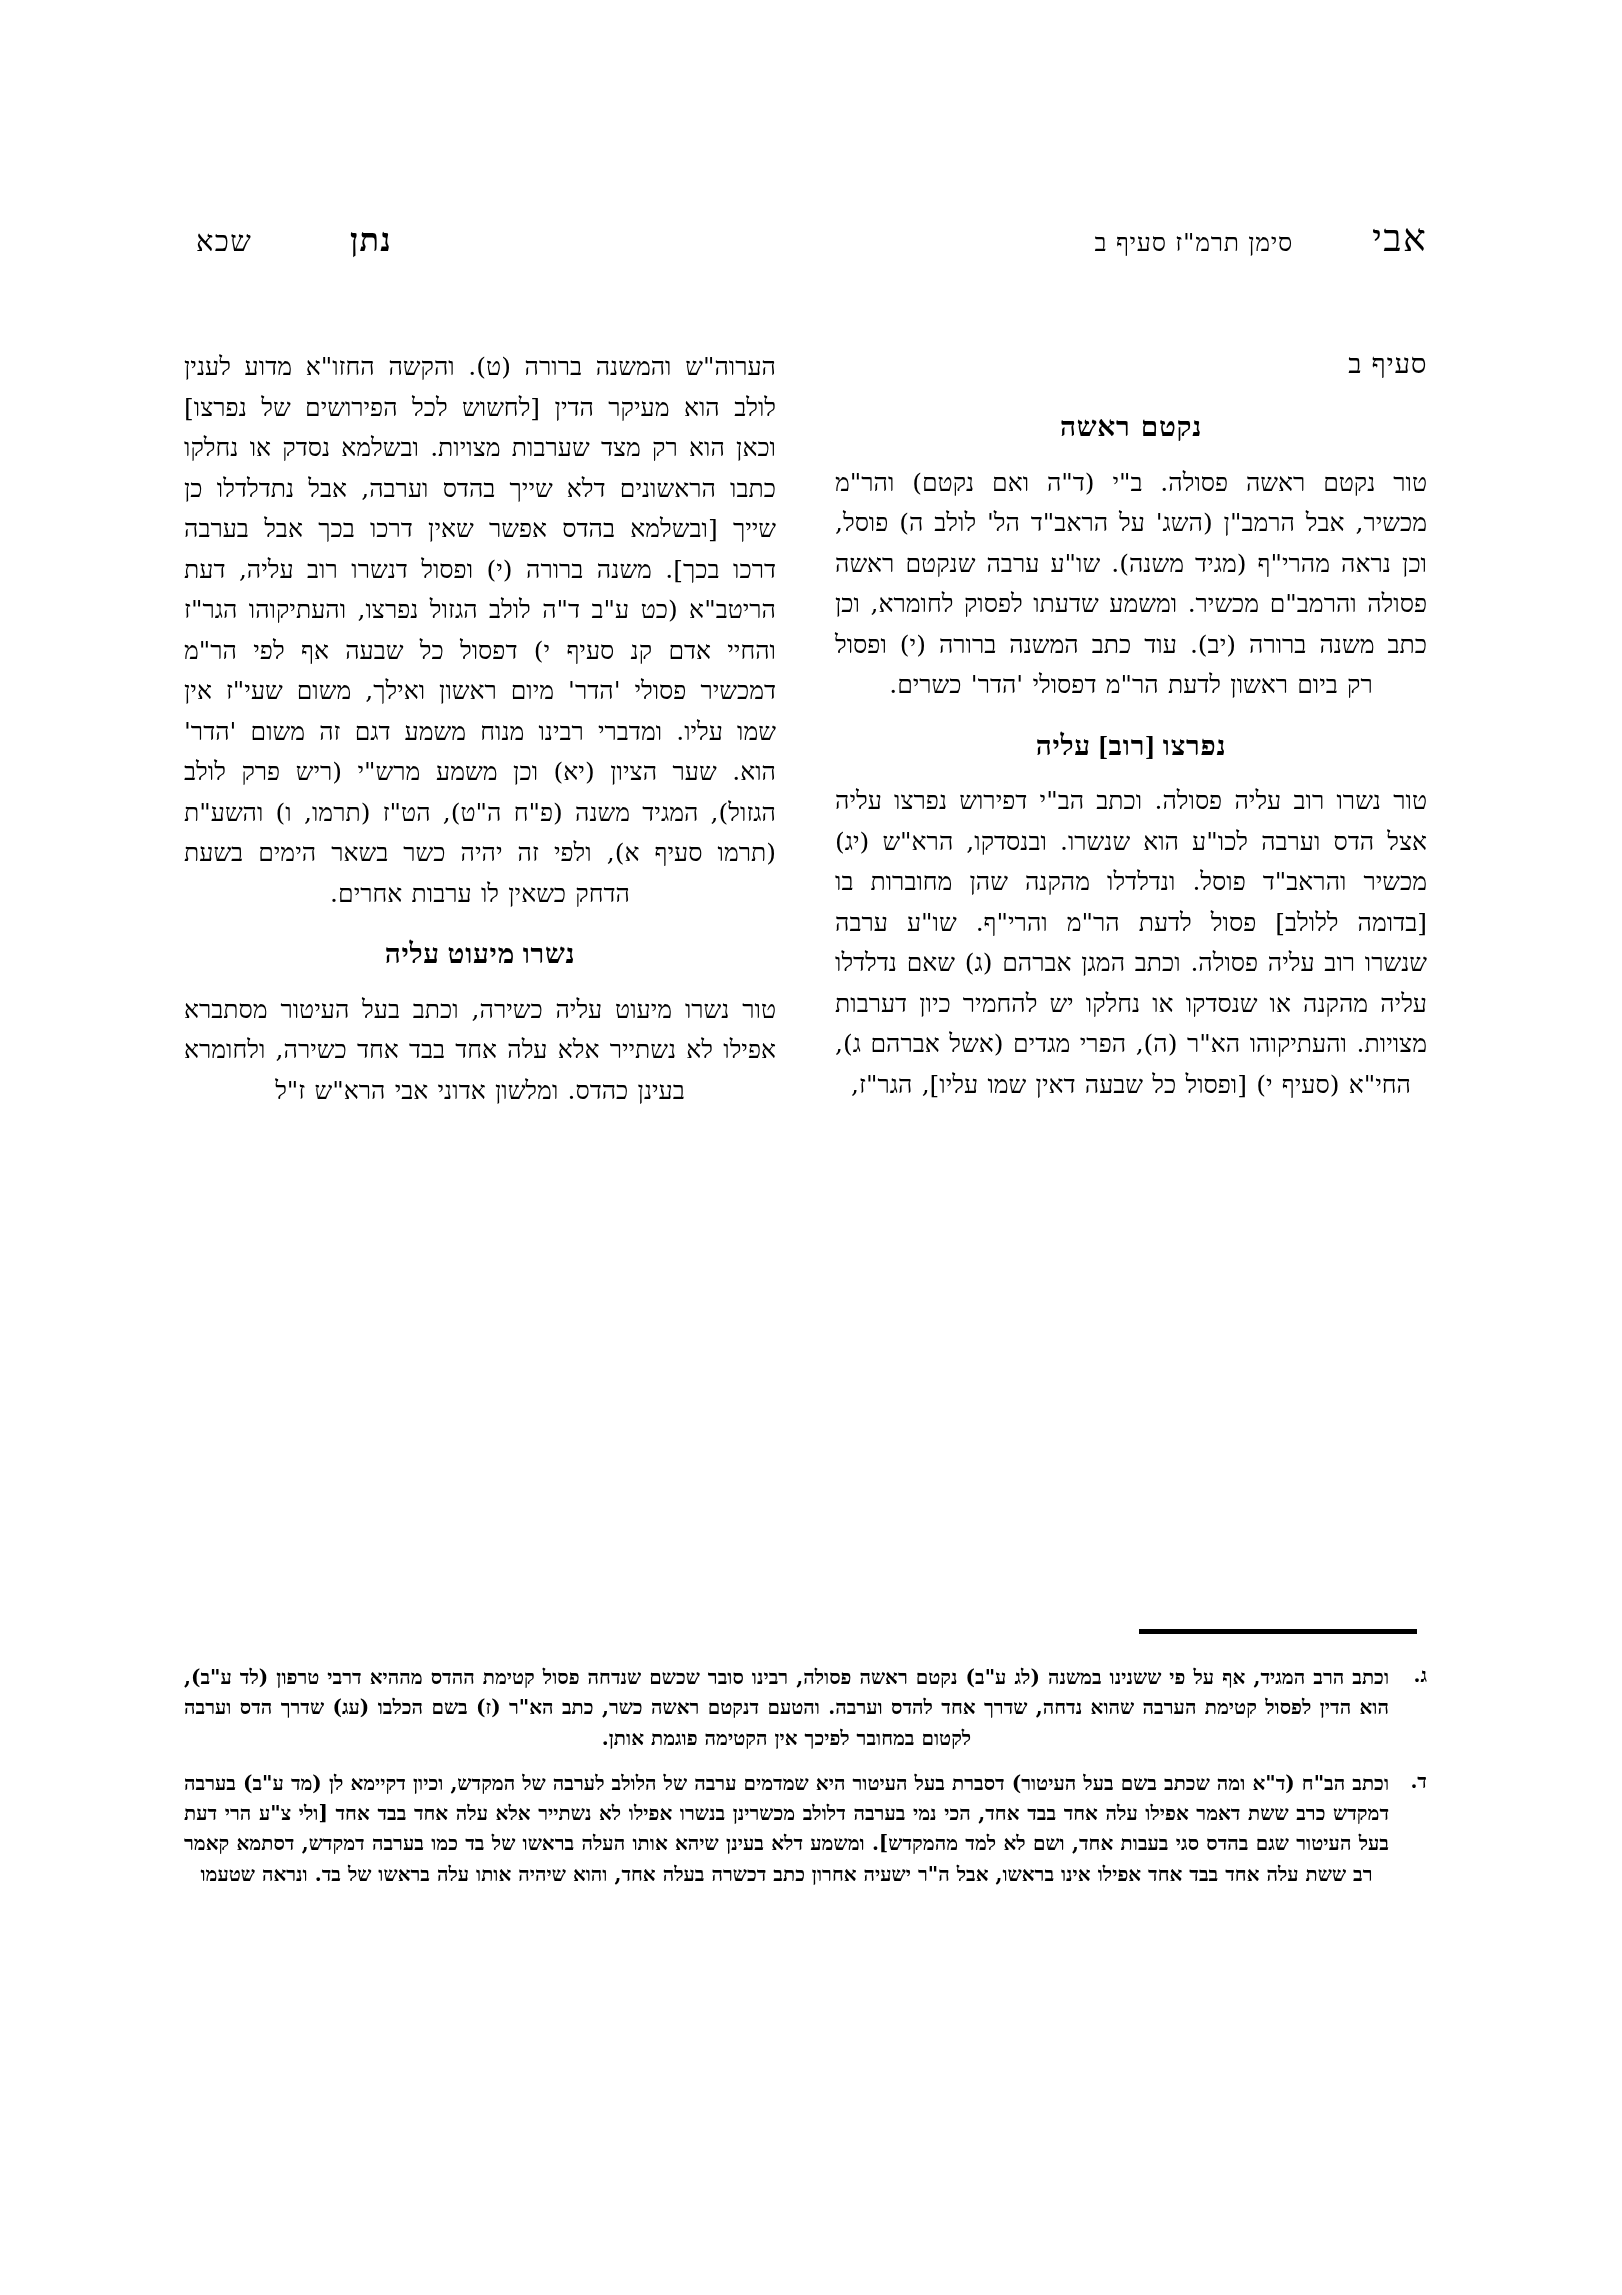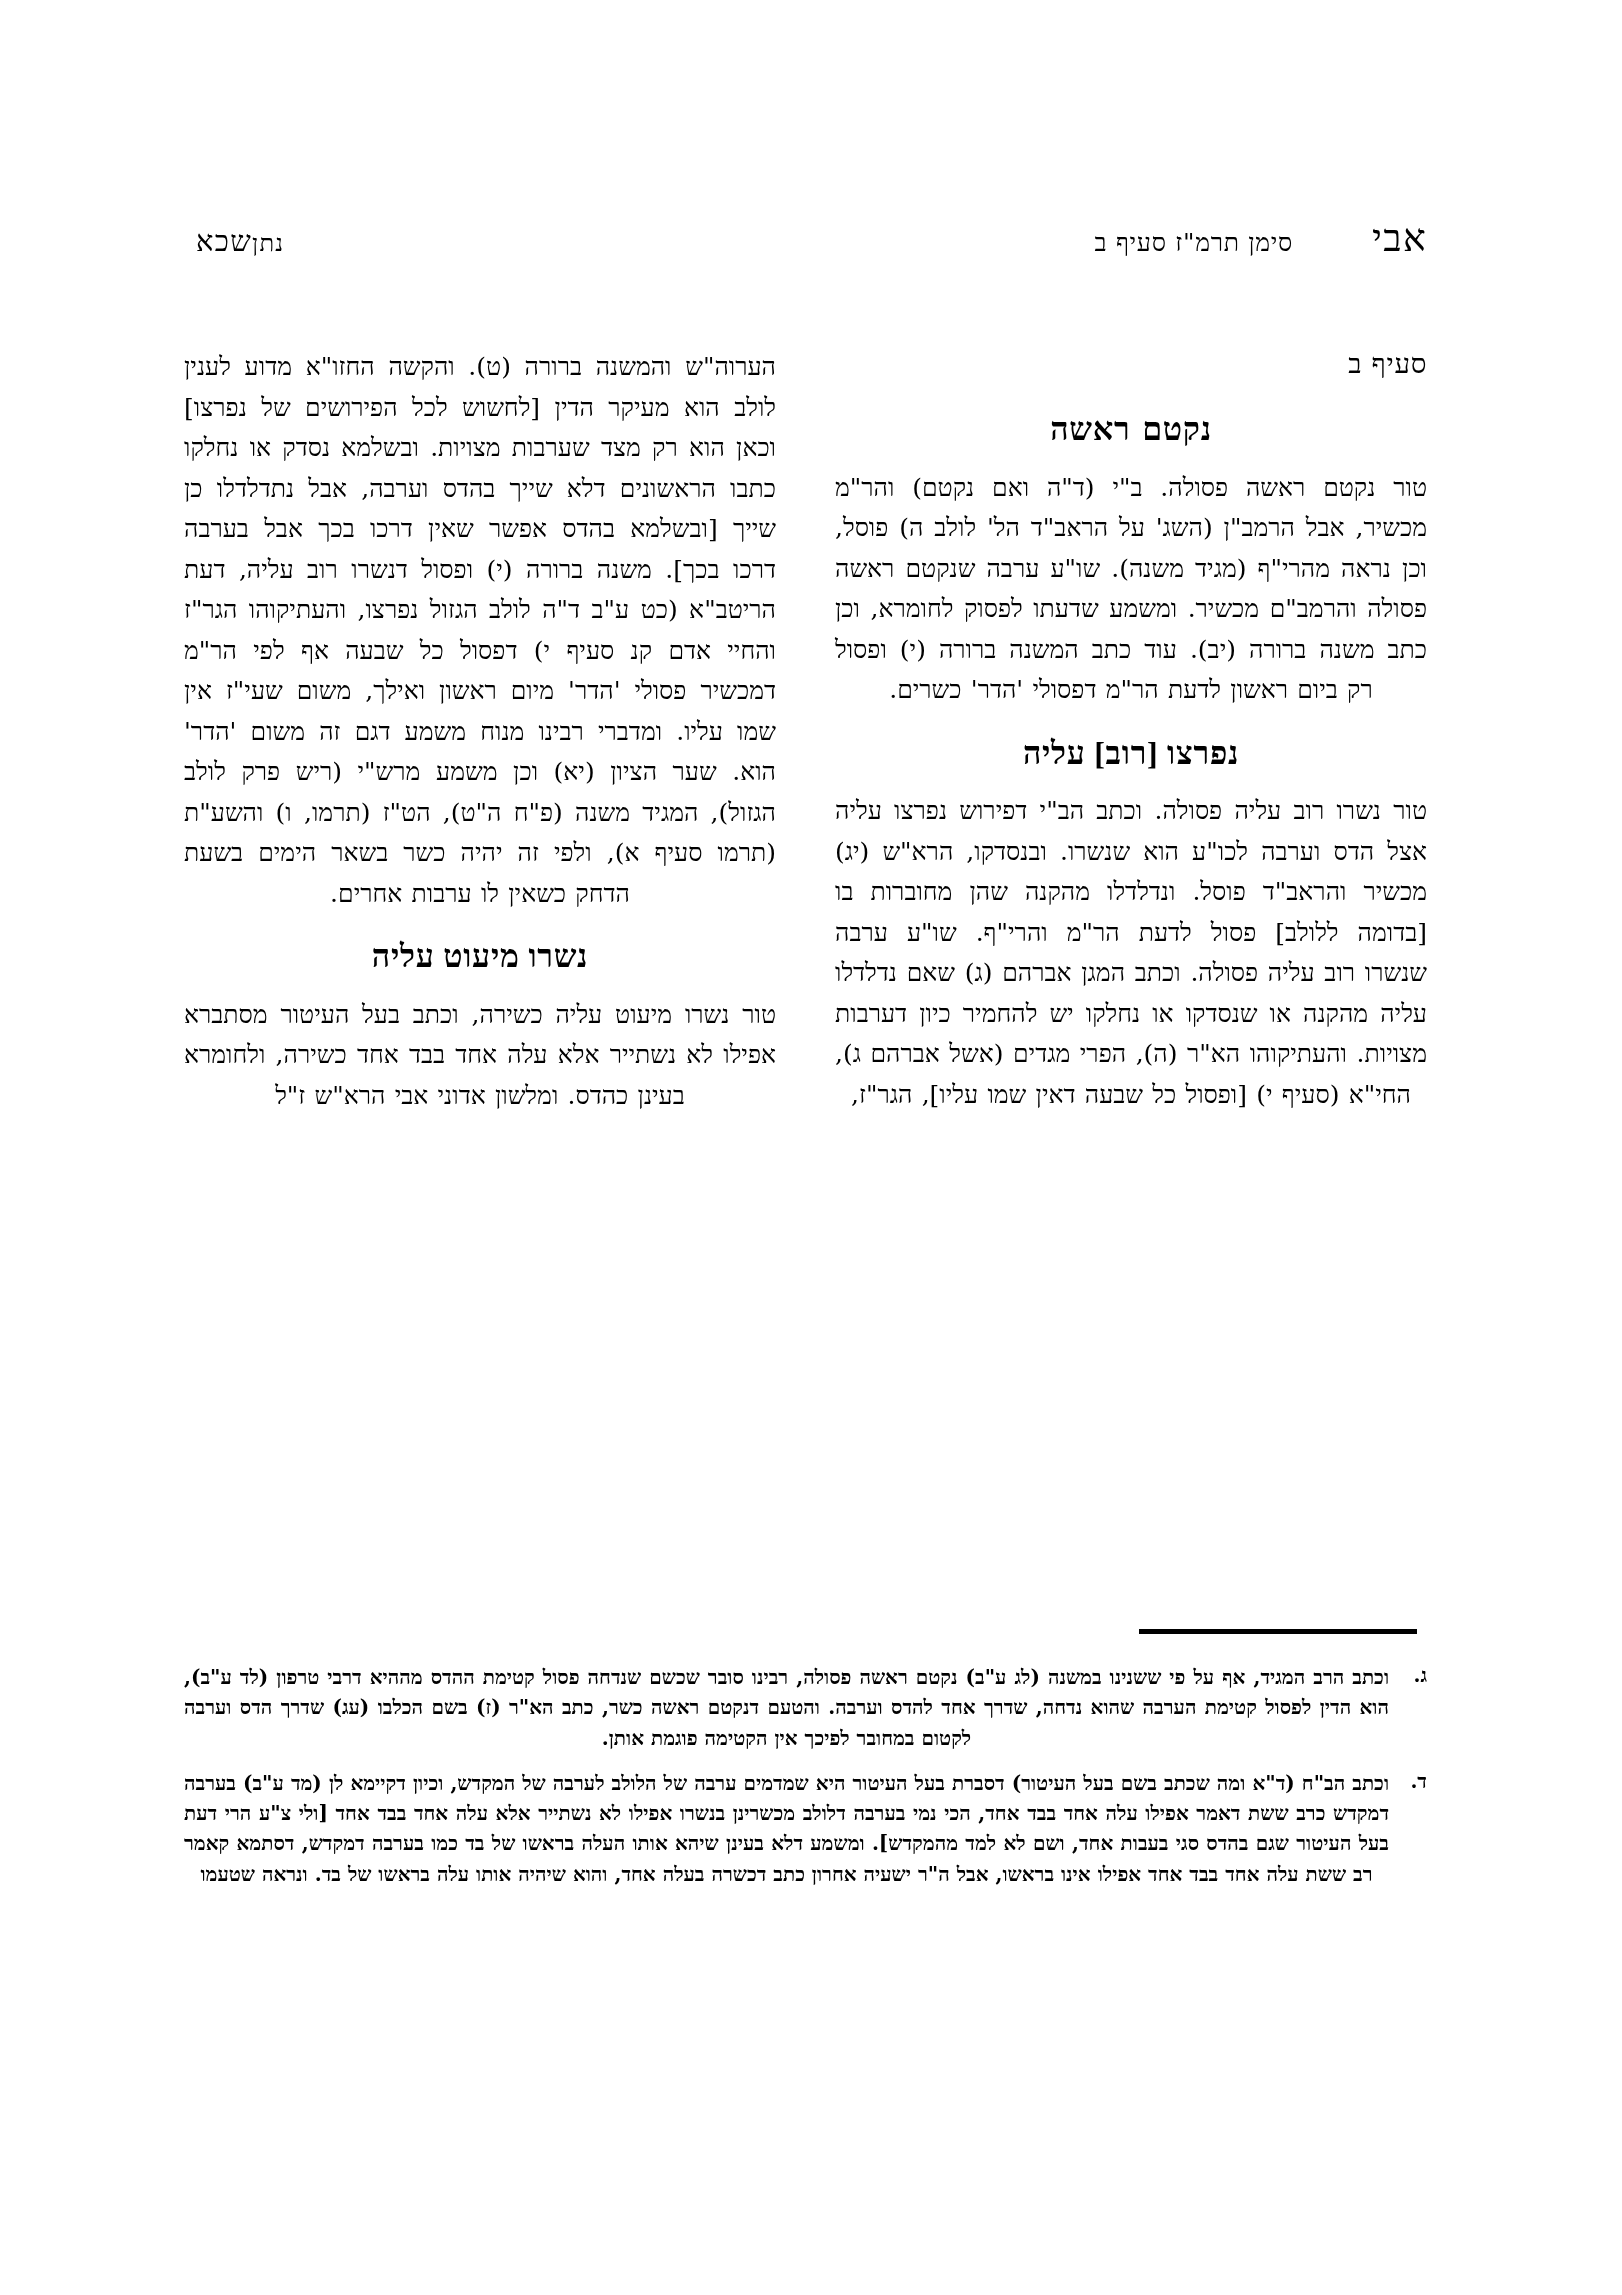--- a/index.html
+++ b/index.html
@@ -45,23 +45,24 @@
   }
   .rh-siman {
     font-size: 25px;
     font-weight: normal;
     letter-spacing: 0.7px;
     margin-right: 79px;
     flex: 0 0 auto;
   }
   .rh-spacer { flex: 1 1 auto; }
   .rh-author {
-    font-size: 24px;
-    font-weight: normal;
+    font-size: 32px;
+    font-weight: bold;
     letter-spacing: 1.3px;
+    margin-left: 98px;
   }
   .rh-page {
     font-size: 29px;
     font-weight: normal;
     letter-spacing: 1.3px;
     text-align: right;
   }
 
   
   .columns {
@@ -81,21 +82,21 @@
   }
 
   .sec-label {
     font-size: 27.5px;
     font-weight: normal;
     text-align: right;
     letter-spacing: 0.7px;
     margin: 0 0 30px 0;
   }
   .sub-head {
-    font-size: 32px;
+    font-size: 28px;
     font-weight: bold;
     text-align: center;
     letter-spacing: 0.7px;
     margin: 0 0 19.6px 0;
   }
   .sub-head.spaced-top { margin-top: 24px; font-family: Liberation Serif, serif; }
 
   p.body {
     font-size: 25px;
     line-height: 1.62;

